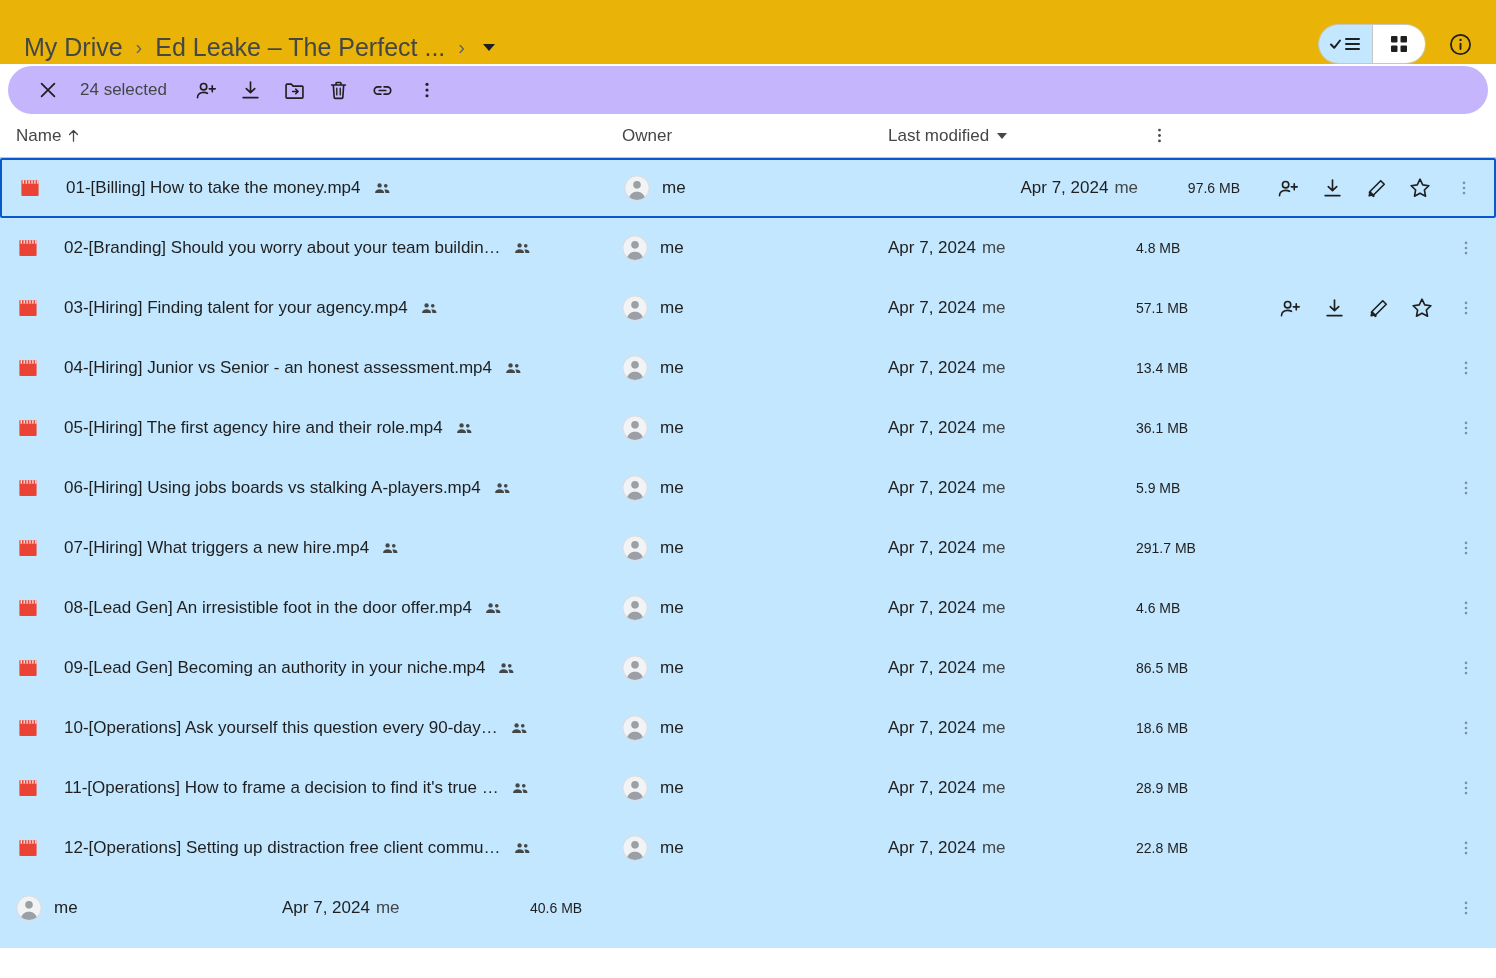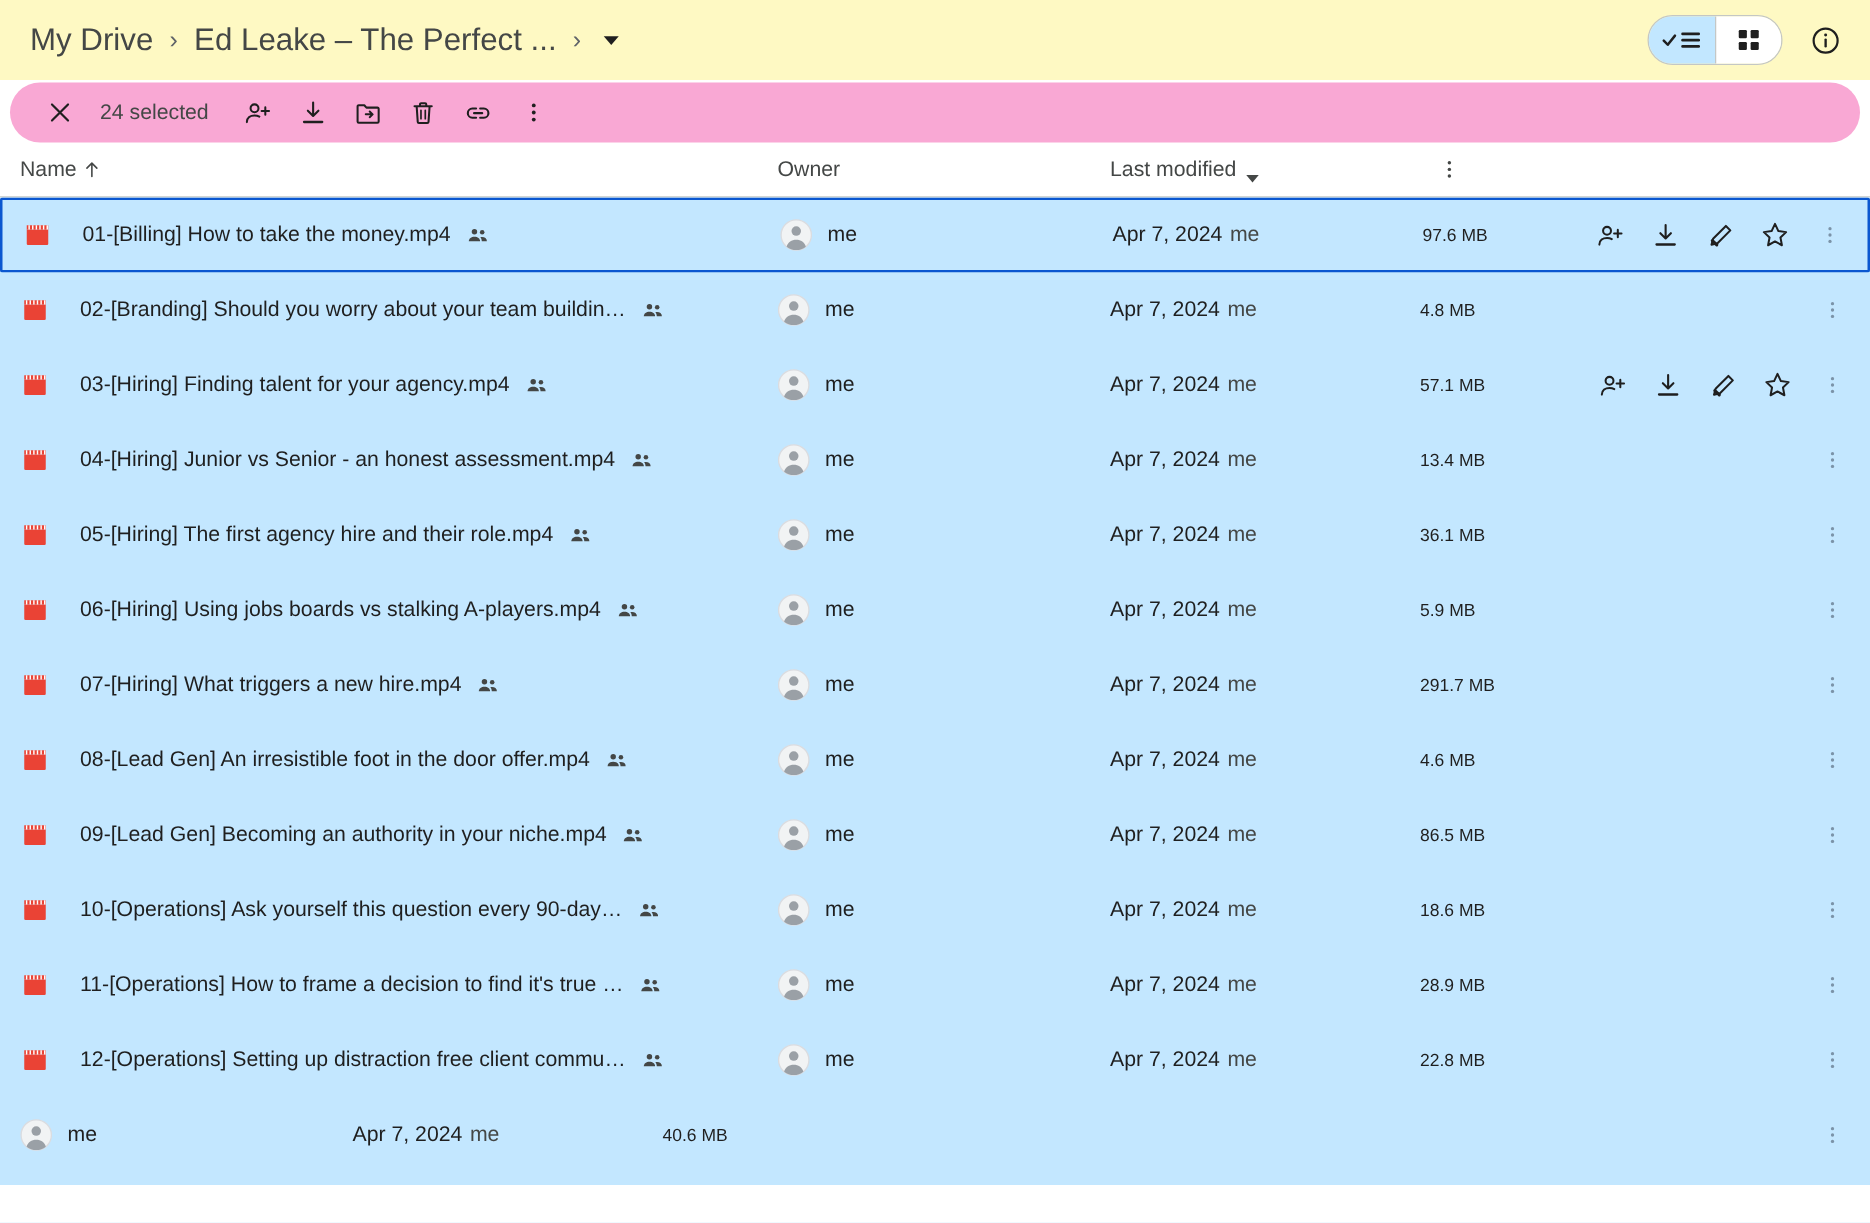--- a/index.html
+++ b/index.html
@@ -8,23 +8,23 @@
     background: #ffffff;
     font-family: "Liberation Sans", sans-serif;
     color: #1f1f1f;
     overflow: hidden;
   }
 
   
   .header {
     height: 64px;
     display: flex;
-    align-items: center;
+    align-items: flex-end;
     padding: 0 16px 0 20px;
-    background: #fef9c3;
+    background: #eab308;
   }
   .crumbs { display: flex; align-items: center; flex: 1; min-width: 0; }
   .crumb {
     font-size: 25px;
     line-height: 30px;
     color: #444746;
     letter-spacing: 0;
     white-space: nowrap;
     padding: 2px 4px;
     border-radius: 4px;
@@ -67,21 +67,21 @@
     width: 40px; height: 40px;
     display: flex; align-items: center; justify-content: center;
     border-radius: 50%;
     cursor: pointer;
   }
 
   
   .sel-toolbar {
     height: 48px;
     margin: 2px 8px 0 8px;
-    background: #f9a8d4;
+    background: #c4b5fd;
     border-radius: 24px;
     display: flex;
     align-items: center;
     padding-left: 18px;
     gap: 0;
   }
   .tb-icon {
     width: 44px; height: 44px;
     display: flex; align-items: center; justify-content: center;
     border-radius: 50%;
@@ -99,21 +99,21 @@
     display: flex;
     align-items: center;
     height: 44px;
     padding: 0 8px 0 16px;
     border-bottom: 1px solid #c4c7c5;
     font-size: 17px;
     color: #444746;
   }
   .ch-name   { width: 606px; display: flex; align-items: center; gap: 4px; padding-left: 0px; cursor: pointer; }
   .ch-owner  { width: 266px; cursor: pointer; }
-  .ch-mod    { width: 248px; display: flex; align-items: flex-end; gap: 8px; cursor: pointer; }
+  .ch-mod    { width: 248px; display: flex; align-items: center; gap: 8px; cursor: pointer; }
   .ch-size   { flex: 1; cursor: pointer; }
   .ch-menu   { width: 46px; display:flex; align-items:center; justify-content:center; cursor: pointer; }
   .sort-caret {
     width: 0; height: 0;
     border-left: 5px solid transparent;
     border-right: 5px solid transparent;
     border-top: 6px solid #444746;
   }
 
   
@@ -128,20 +128,21 @@
     height: 60px;
     padding: 0 8px 0 16px;
     background: #c3e7ff;
     position: relative;
     cursor: pointer;
   }
   .row.focused {
     border: 2px solid #0b57d0;
     border-radius: 2px;
     height: 60px;
+    text-align: right;
   }
   .cell-name {
     width: 606px;
     display: flex;
     align-items: center;
     gap: 0;
     min-width: 0;
   }
   .fileicon { width: 24px; height: 24px; flex: none; margin-right: 24px; }
   .fname {

